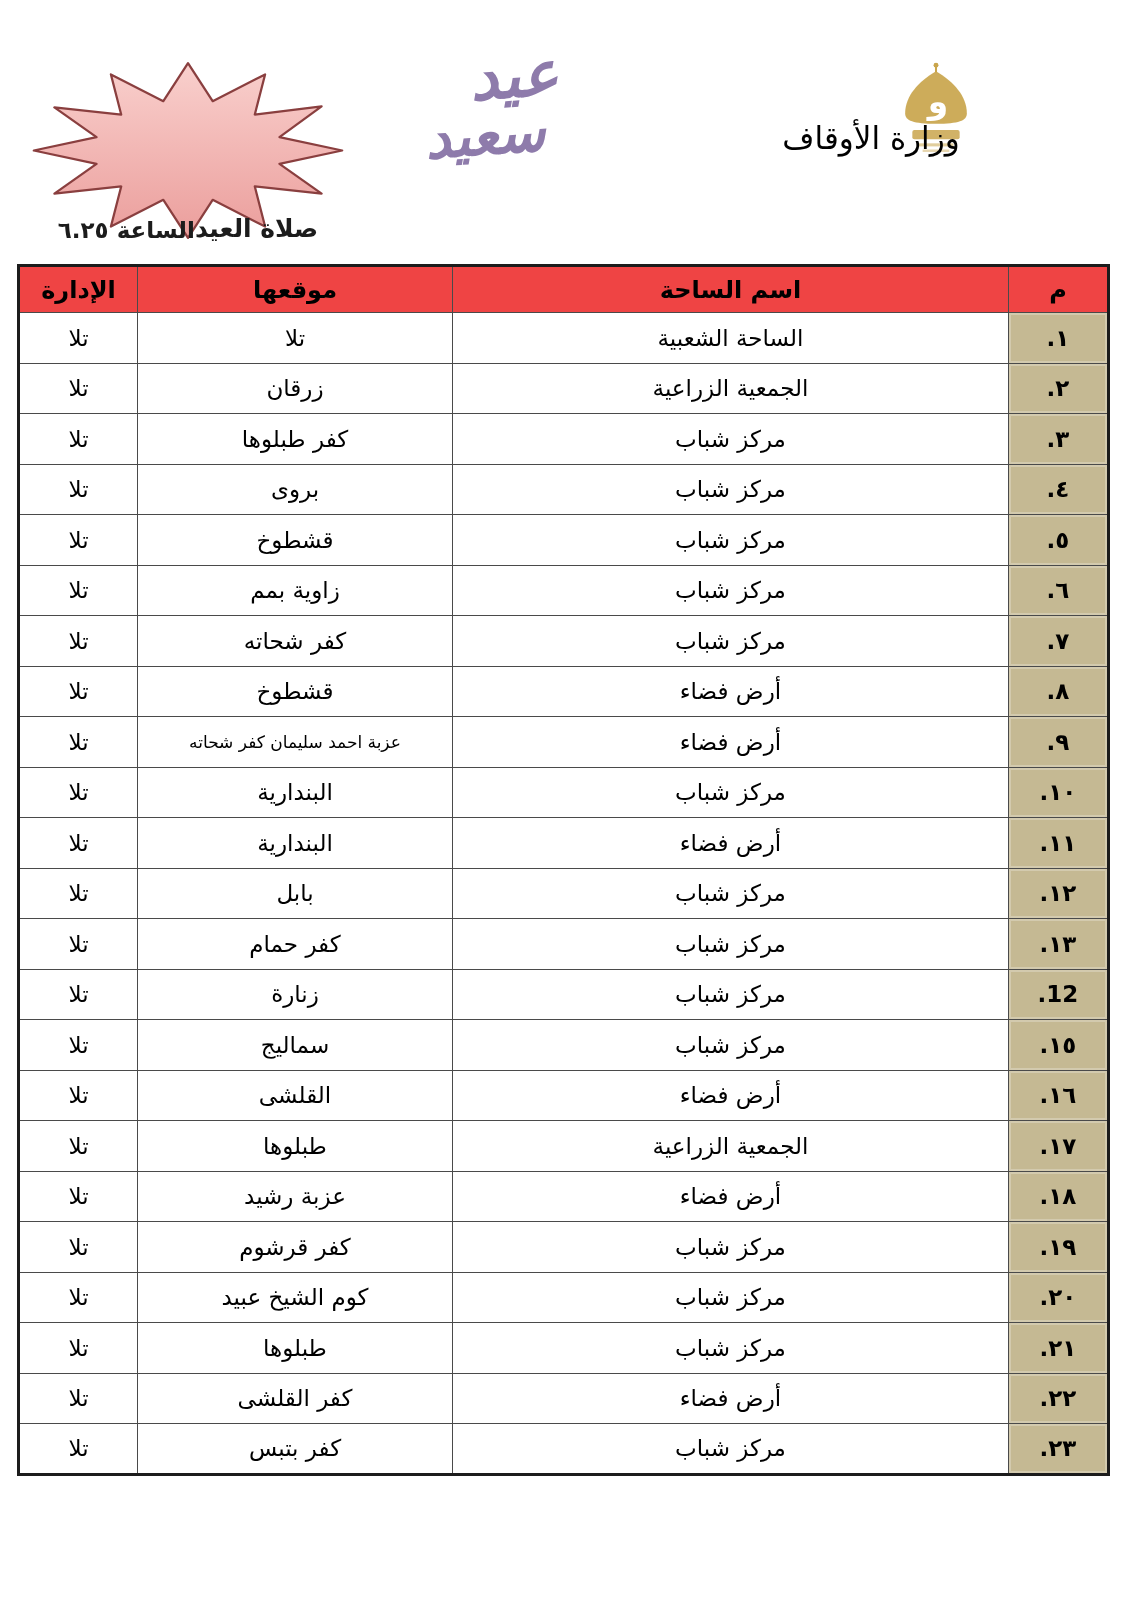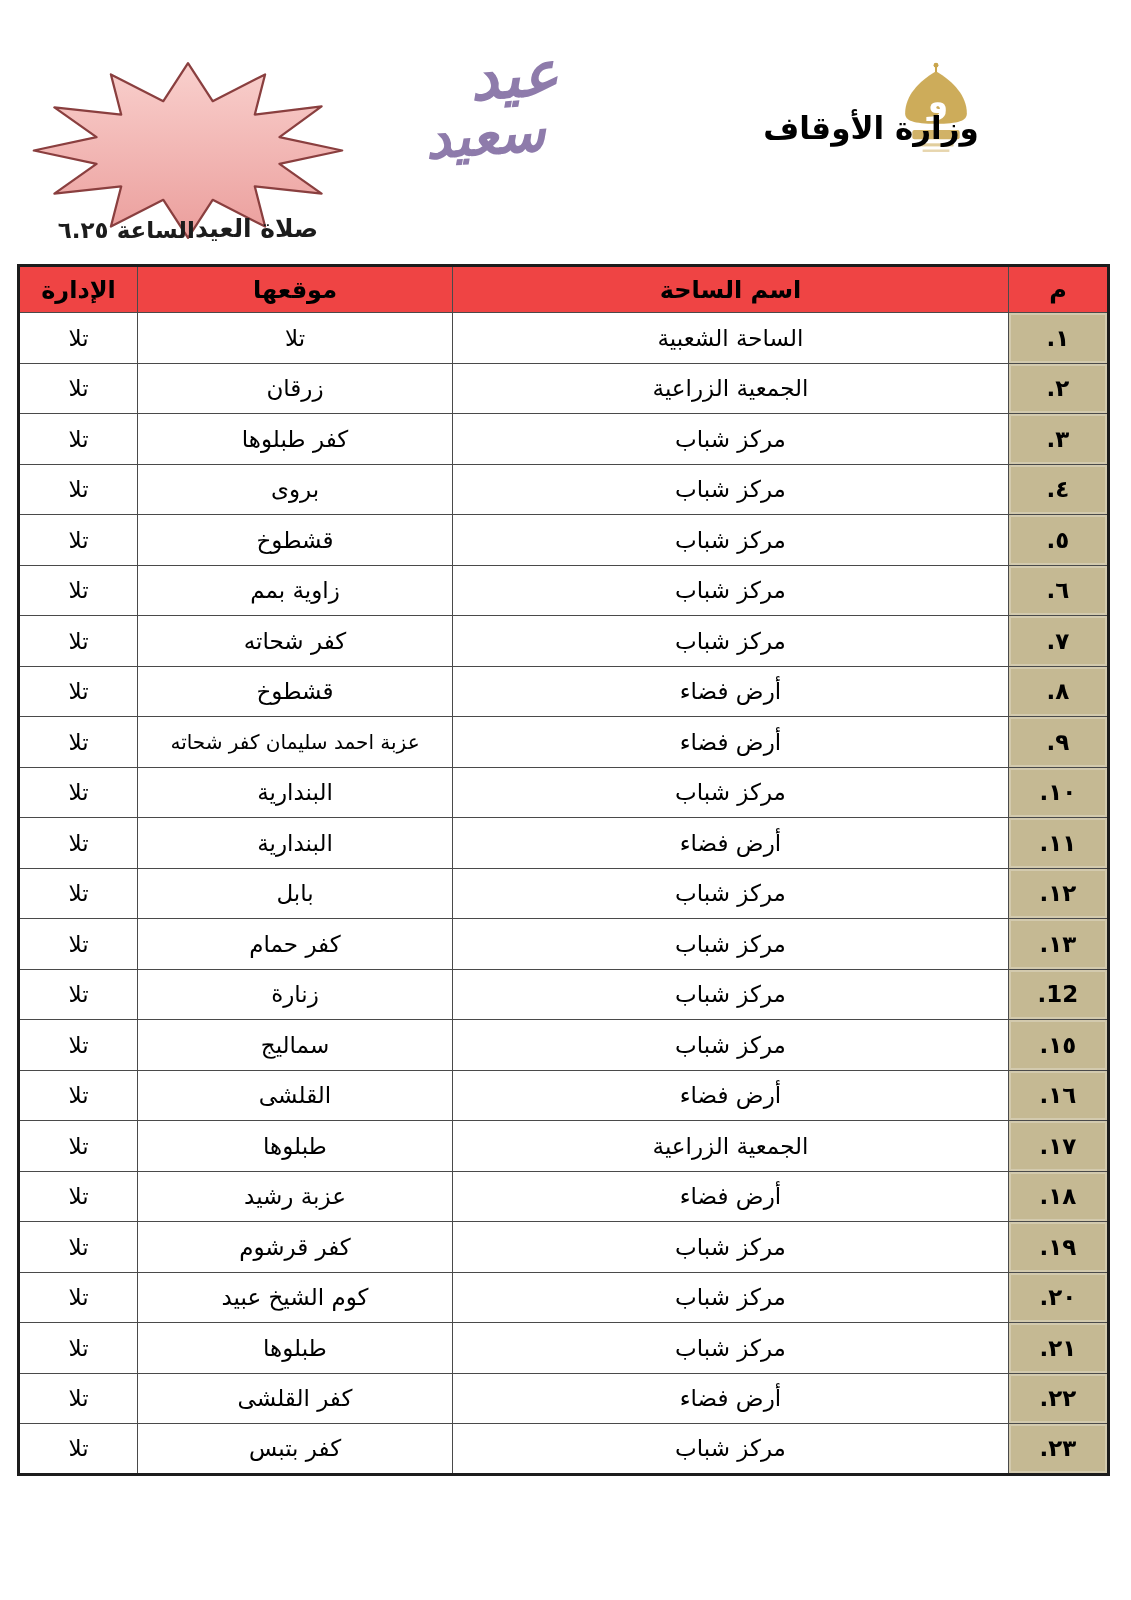--- a/index.html
+++ b/index.html
@@ -19,22 +19,22 @@
   .badge-line2{font-size:23px;font-weight:bold;color:#1c1c1c;margin-top:18px;}
   .calligraphy{
     position:absolute;left:398px;top:48px;width:210px;height:170px;
     color:#8e7bab;transform:rotate(-4deg);text-align:center;line-height:0.95;
     font-weight:bold;pointer-events:none;
   }
   .calligraphy .w1{font-size:62px;display:block;margin-left:30px;font-style:italic;}
   .calligraphy .w2{font-size:56px;display:block;margin-right:36px;font-style:italic;}
   .logo{position:absolute;left:878px;top:60px;width:116px;height:108px;}
   .ministry{
-    position:absolute;left:706px;top:108px;width:330px;
-    text-align:center;font-weight:bold;font-size:31px;line-height:1.35;color:#000;
+    position:absolute;left:706px;top:118px;width:330px;
+    text-align:center;font-weight:normal;font-size:31px;line-height:1.35;color:#000;
   }
   
   .table-wrap{position:absolute;left:20px;top:264px;width:1090px;}
   table.sched{
     width:100%;border-collapse:collapse;table-layout:fixed;
     border:3px solid #1c1c1c;
   }
   table.sched th, table.sched td{
     border:1.6px solid #4a4a4a;text-align:center;vertical-align:middle;
     padding:0 6px;box-sizing:border-box;overflow:hidden;white-space:nowrap;
@@ -42,21 +42,21 @@
   table.sched th{
     background:#ef4444;height:47px;font-size:24px;font-weight:bold;color:#000;
   }
   table.sched td{height:50.5px;font-size:23px;color:#000;}
   td.num{
     background:#c5b993;font-size:20px;font-weight:bold;
     box-shadow:inset 0 0 0 2px rgba(255,255,255,0.25);
   }
   td.name{font-weight:500;}
   td.loc{font-weight:500;}
-  td.loc.small{font-size:20px;}
+  td.loc.small{font-size:17px;}
   td.admin{font-weight:500;}
   col.c-num{width:100px;}
   col.c-name{width:556px;}
   col.c-loc{width:315px;}
   col.c-admin{width:119px;}
 </style>
 </head>
 <body>
 
 <div class="badge-wrap">

